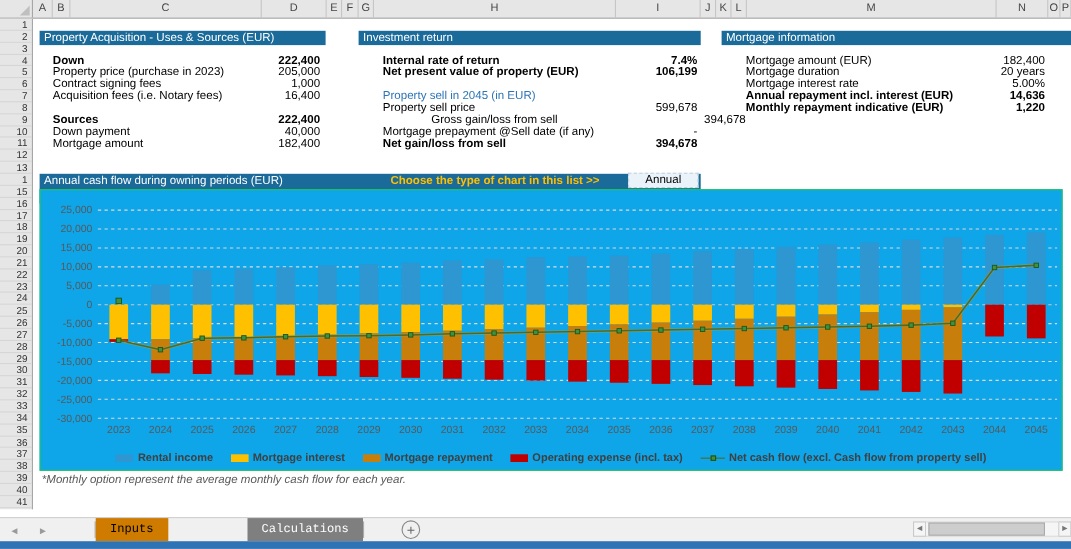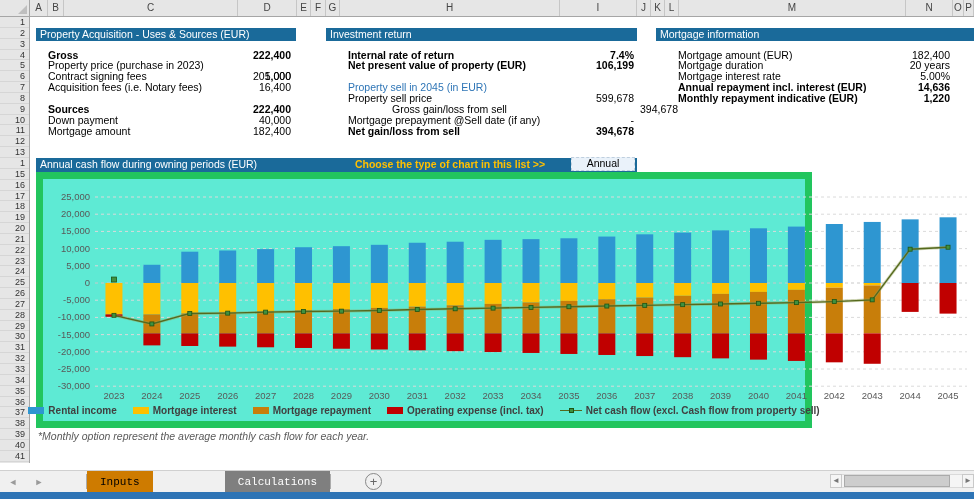--- a/index.html
+++ b/index.html
@@ -31,22 +31,22 @@
   
   #chartbar { position:absolute; height:27px; color:#fff; font-size:10.5px; line-height:13px; }
   #chartbar .title { position:absolute; left:4px; }
   #chartbar .chooser { position:absolute; left:304px; width:220px; text-align:center;
     font-weight:bold; }
   #dropdown { position:absolute; right:2px; top:-1px; width:64px; height:14px;
     background:#EAF2FA; border:1.5px dashed #BFCFDE; font-size:10.5px; color:#000;
     text-align:center; line-height:11px; }
 
   
-  #chartbox { position:absolute; left:36px; top:172px; width:776px; height:256px;
-    background:#5eead4; border:7px solid #22c55e; }
+  #chartbox { position:absolute; left:36px; top:172px; width:930px; height:256px;
+    background:#0ea5e9; border:1px solid #22c55e; }
   #legend { position:absolute; left:0; bottom:5px; width:100%; display:flex;
     justify-content:center; gap:16px; font-size:10px; color:#404040; align-items:center;font-weight:bold; }
   .lgitem { display:flex; align-items:center; gap:4px; white-space:nowrap; }
   .lgswatch { width:16px; height:7px; display:inline-block; }
   .lgline { position:relative; width:22px; height:9px; display:inline-block; }
   .lgline .ln { position:absolute; left:0; top:4px; width:22px; height:1px; }
   .lgline .mk { position:absolute; left:9px; top:2px; width:5px; height:5px; }
 
   #footnote { position:absolute; font-size:10.5px; font-style:italic; color:#595959; }
 
@@ -144,24 +144,24 @@
       <div class="rownum">40</div>
       <div class="rownum">41</div>
     </div>
 
   <div class="secbar" id="bar-acq" style="left: 36px; top: 28px; width: 260px; background: rgb(26, 106, 154);">Property Acquisition - Uses &amp; Sources (EUR)</div>
   <div class="secbar" id="bar-inv" style="left: 326px; top: 28px; width: 311px; background: rgb(26, 106, 154);">Investment return</div>
   <div class="secbar" id="bar-mort" style="left: 656px; top: 28px; width: 320px; background: rgb(26, 106, 154);">Mortgage information</div>
 
   <div id="rows-acq">
       <div class="cellrow b" style="left: 48px; width: 243px; top: 49.562px;">
-        <span>Gross</span>
+        <span>Down</span>
         <span class="val">222,400</span>
       </div>
-      <div class="cellrow" style="left: 48px; width: 243px; top: 60.416px; flex-direction: column;">
+      <div class="cellrow" style="left: 48px; width: 243px; top: 60.416px;">
         <span>Property price (purchase in 2023)</span>
         <span class="val">205,000</span>
       </div>
       <div class="cellrow" style="left: 48px; width: 243px; top: 71.27px;">
         <span>Contract signing fees</span>
         <span class="val">1,000</span>
       </div>
       <div class="cellrow" style="left: 48px; width: 243px; top: 82.124px;">
         <span>Acquisition fees (i.e. Notary fees)</span>
         <span class="val">16,400</span>

